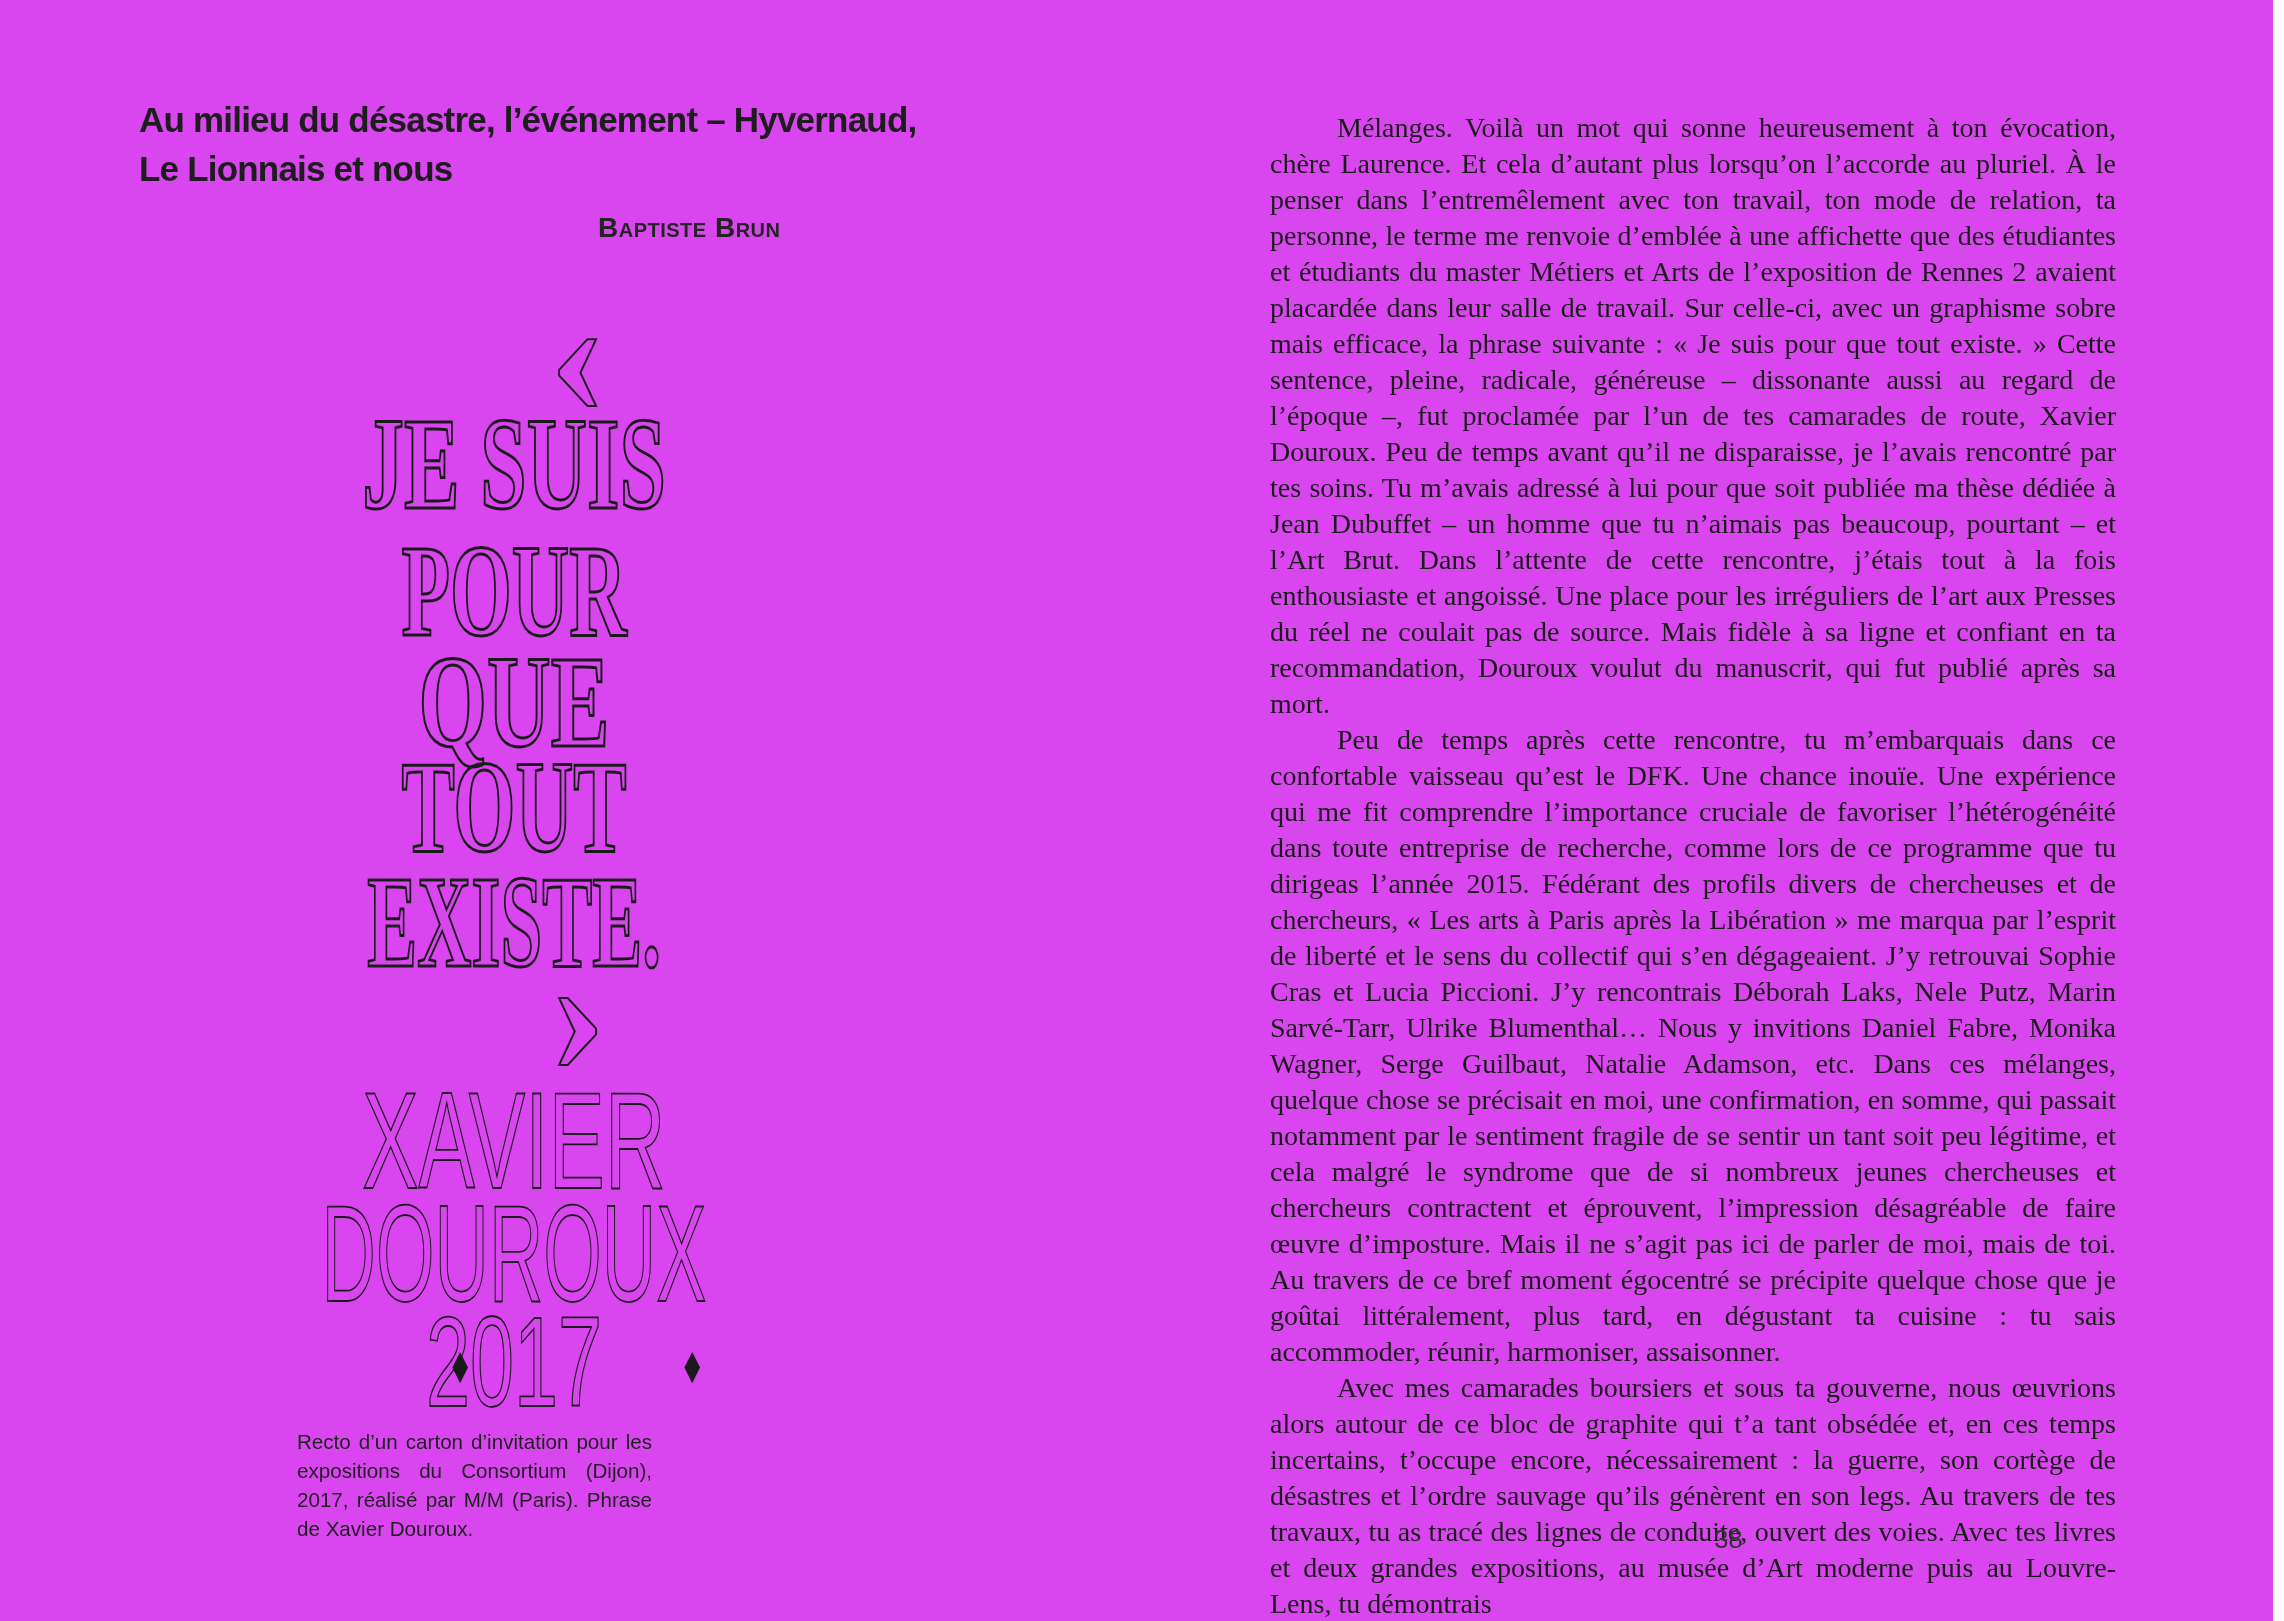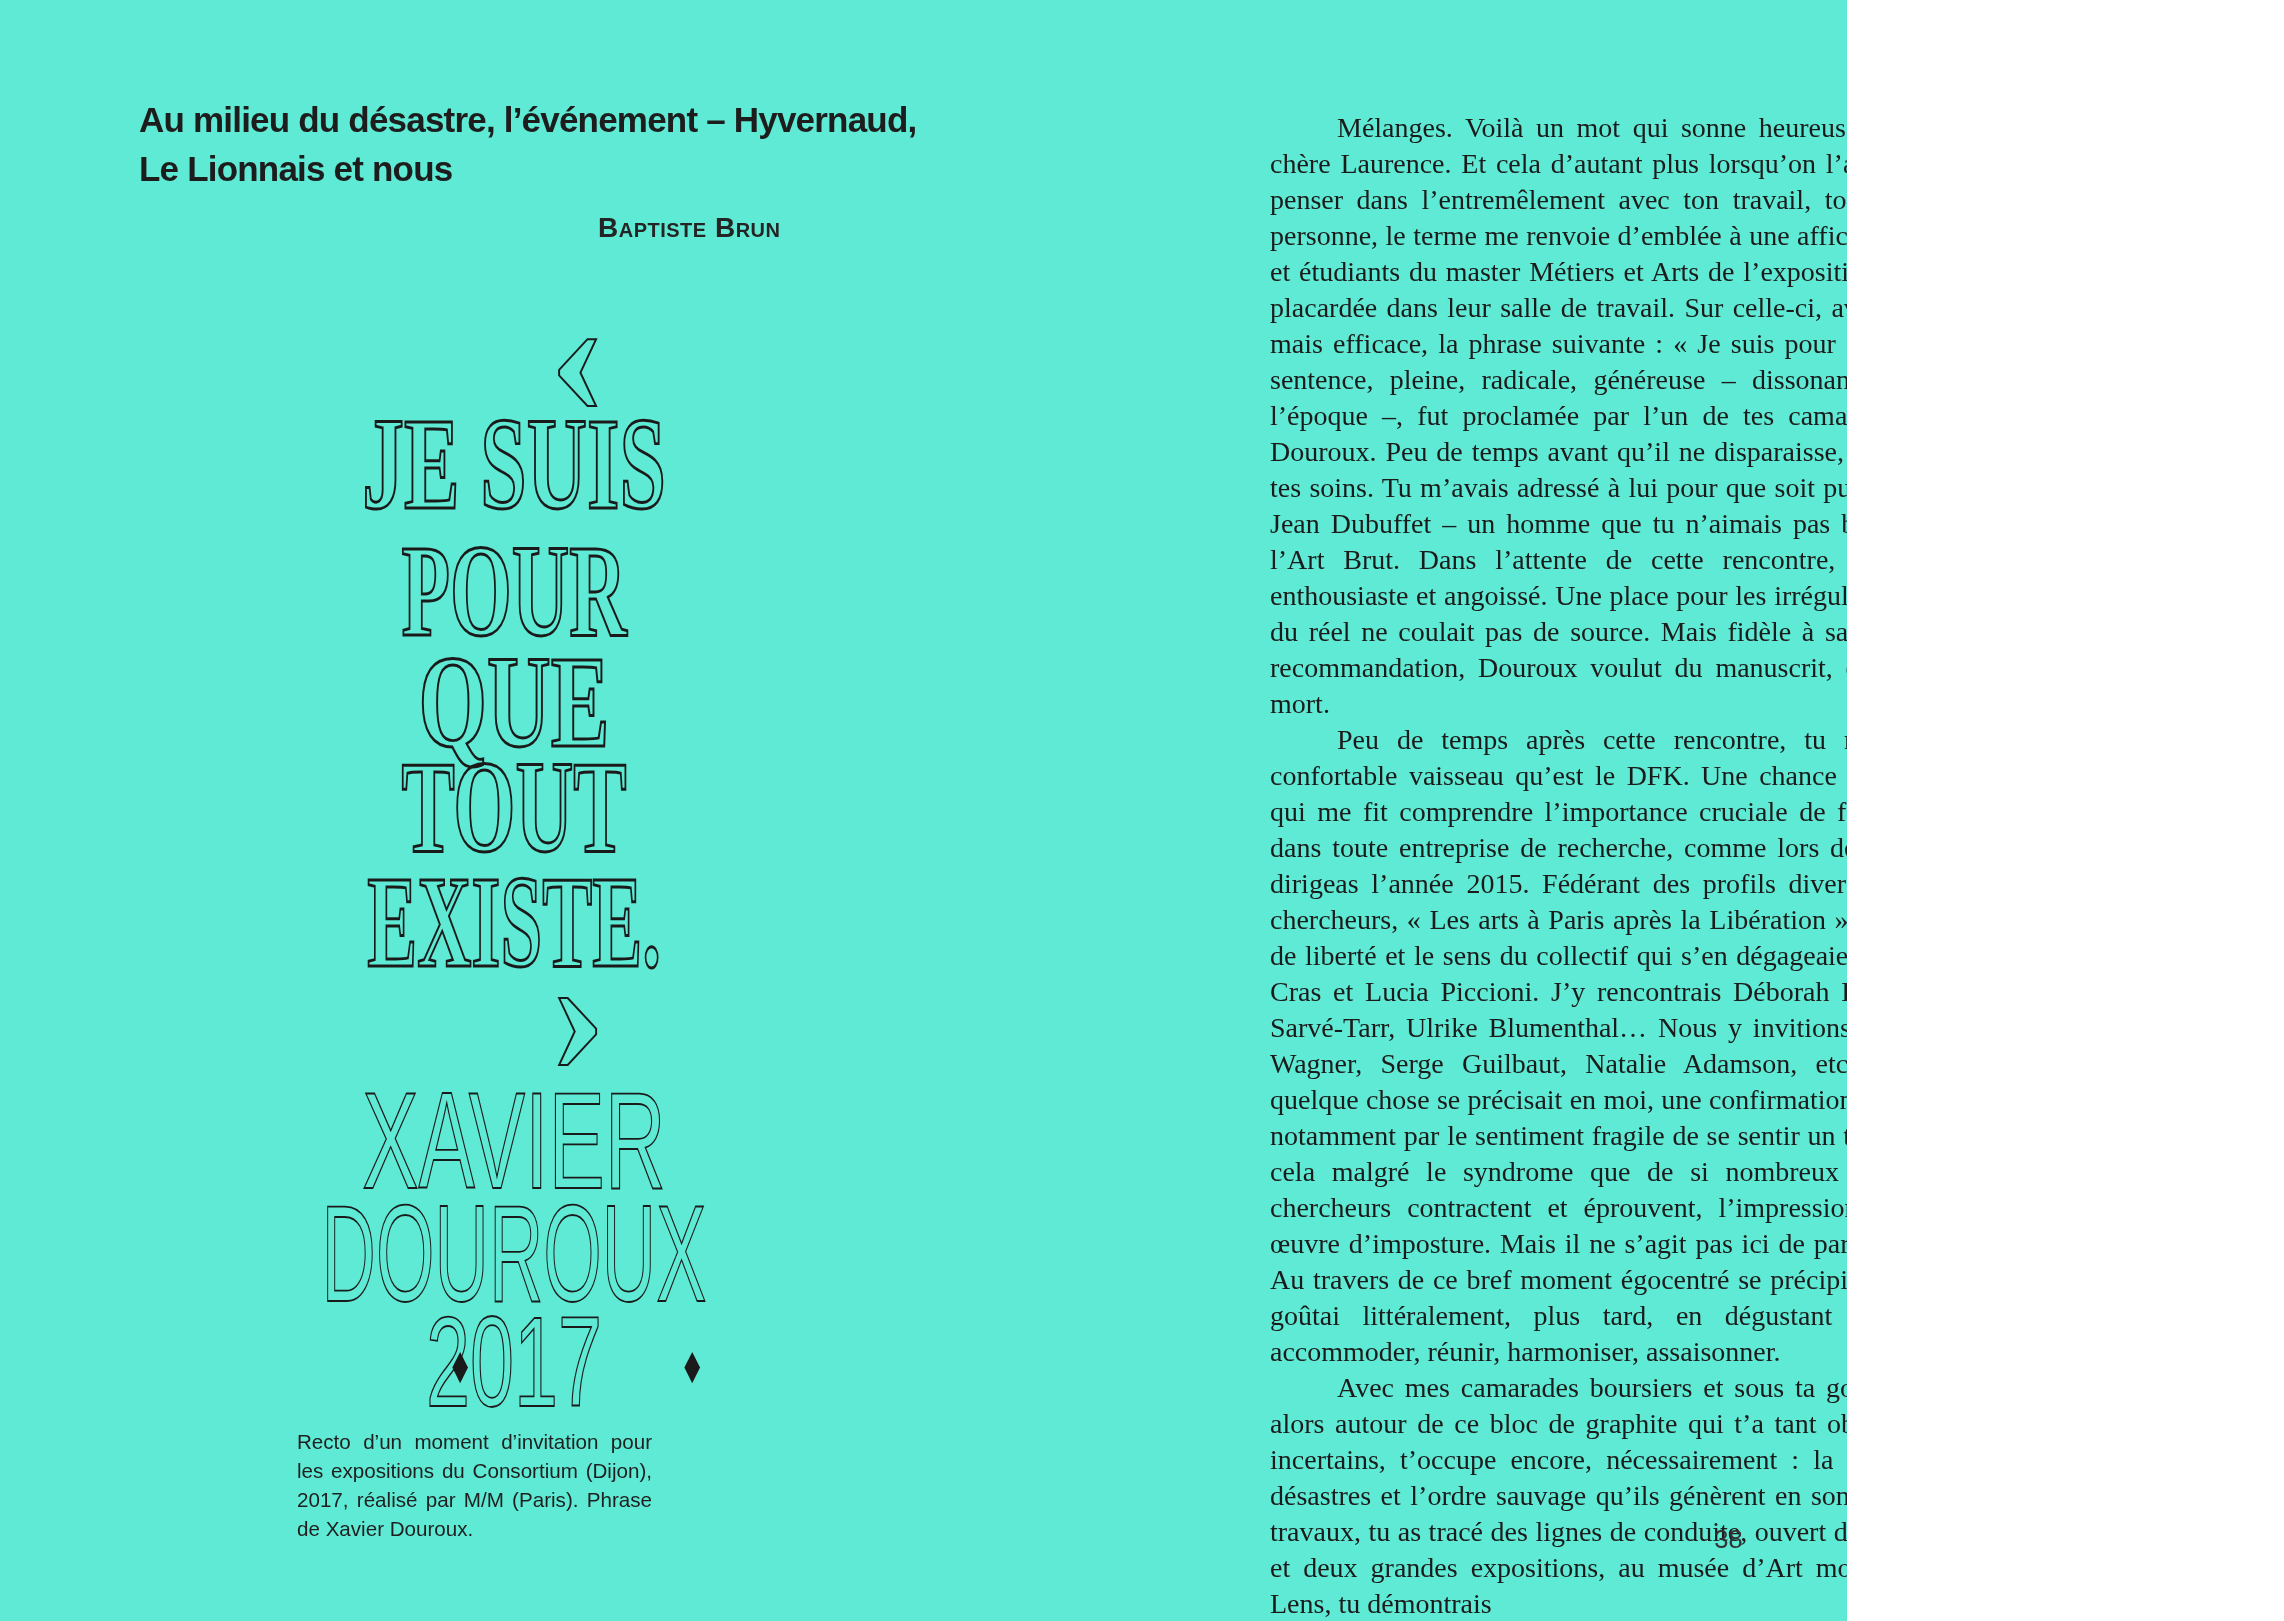--- a/index.html
+++ b/index.html
@@ -1,16 +1,16 @@
 <!DOCTYPE html>
 <html lang="fr"><head>
 <meta charset="utf-8">
 <style>
   html,body{margin:0;padding:0;background:#ffffff;}
-  .spread{position:relative;width:1847px;height:1621px;background:#5eead4;overflow:hidden;
+  .spread{position:relative;width:2273px;height:1621px;background:#d946ef;overflow:hidden;
           color:#1b1b1b;}
   
   .page{position:absolute;top:0;bottom:0;}
   .page-left{left:0;width:1142px;}
   .page-right{left:1142px;width:1143px;}
   .essay-title{position:absolute;left:139px;top:95px;width:882px;margin:0;
     font-family:"Liberation Sans",sans-serif;font-weight:bold;letter-spacing:-0.8px;
     font-size:35px;line-height:49px;white-space:pre-line;color:#1d1d1d;}
   .essay-author{position:absolute;left:598px;top:212px;width:392px;
     font-family:"Liberation Sans",sans-serif;font-weight:600;font-variant:small-caps;
@@ -57,21 +57,21 @@
       <text class="art-guillemet" x="305" y="795" font-size="180" text-anchor="middle">›</text>
 
       <text class="art-sans" x="240" y="915" font-size="140" text-anchor="middle" textLength="310" lengthAdjust="spacingAndGlyphs">XAVIER</text>
       <text class="art-sans" x="240" y="1030" font-size="140" text-anchor="middle" textLength="393" lengthAdjust="spacingAndGlyphs">DOUROUX</text>
 
       <path d="M185 1082 l8 16 l-8 16 l-8 -16 Z" fill="#1a1a1a"></path>
       <text class="art-sans" x="240" y="1137" font-size="130" text-anchor="middle" textLength="180" lengthAdjust="spacingAndGlyphs">2017</text>
       <path d="M422 1082 l8 16 l-8 16 l-8 -16 Z" fill="#1a1a1a"></path>
     </svg>
 
-    <p class="figure-caption">Recto d’un moment d’invitation pour les expositions du Consortium (Dijon), 2017, réalisé par M/M (Paris). Phrase de Xavier Douroux.</p>
+    <p class="figure-caption">Recto d’un carton d’invitation pour les expositions du Consortium (Dijon), 2017, réalisé par M/M (Paris). Phrase de Xavier Douroux.</p>
   </div>
 
   <div class="page page-right">
 
     <div class="body-text">
       <p>Mélanges. Voilà un mot qui sonne heureusement à ton évocation, chère Laurence. Et cela d’autant plus lorsqu’on l’accorde au pluriel. À le penser dans l’entremêlement avec ton travail, ton mode de relation, ta personne, le terme me renvoie d’emblée à une affichette que des étudiantes et étudiants du master Métiers et Arts de l’exposition de Rennes 2 avaient placardée dans leur salle de travail. Sur celle-ci, avec un graphisme sobre mais efficace, la phrase suivante : « Je suis pour que tout existe. » Cette sentence, pleine, radicale, généreuse – dissonante aussi au regard de l’époque –, fut proclamée par l’un de tes camarades de route, Xavier Douroux. Peu de temps avant qu’il ne disparaisse, je l’avais rencontré par tes soins. Tu m’avais adressé à lui pour que soit publiée ma thèse dédiée à Jean Dubuffet – un homme que tu n’aimais pas beaucoup, pourtant – et l’Art Brut. Dans l’attente de cette rencontre, j’étais tout à la fois enthousiaste et angoissé. Une place pour les irréguliers de l’art aux Presses du réel ne coulait pas de source. Mais fidèle à sa ligne et confiant en ta recommandation, Douroux voulut du manuscrit, qui fut publié après sa mort.</p>
       <p>Peu de temps après cette rencontre, tu m’embarquais dans ce confortable vaisseau qu’est le DFK. Une chance inouïe. Une expérience qui me fit comprendre l’importance cruciale de favoriser l’hétérogénéité dans toute entreprise de recherche, comme lors de ce programme que tu dirigeas l’année 2015. Fédérant des profils divers de chercheuses et de chercheurs, « Les arts à Paris après la Libération » me marqua par l’esprit de liberté et le sens du collectif qui s’en dégageaient. J’y retrouvai Sophie Cras et Lucia Piccioni. J’y rencontrais Déborah Laks, Nele Putz, Marin Sarvé-Tarr, Ulrike Blumenthal… Nous y invitions Daniel Fabre, Monika Wagner, Serge Guilbaut, Natalie Adamson, etc. Dans ces mélanges, quelque chose se précisait en moi, une confirmation, en somme, qui passait notamment par le sentiment fragile de se sentir un tant soit peu légitime, et cela malgré le syndrome que de si nombreux jeunes chercheuses et chercheurs contractent et éprouvent, l’impression désagréable de faire œuvre d’imposture. Mais il ne s’agit pas ici de parler de moi, mais de toi. Au travers de ce bref moment égocentré se précipite quelque chose que je goûtai littéralement, plus tard, en dégustant ta cuisine : tu sais accommoder, réunir, harmoniser, assaisonner.</p>
       <p><span>Avec mes camarades boursiers et sous ta gouverne, nous œuvrions alors autour de ce bloc de graphite qui t’a tant obsédée et, en ces temps incertains, t’occupe encore, nécessairement : la guerre, son cortège de désastres et </span><span class="italic-term">l’ordre sauvage</span><span> qu’ils génèrent en son legs. Au travers de tes travaux, tu as tracé des lignes de conduite, ouvert des voies. Avec tes livres et deux grandes expositions, au musée d’Art moderne puis au Louvre-Lens, tu démontrais</span></p>
     </div>
 

